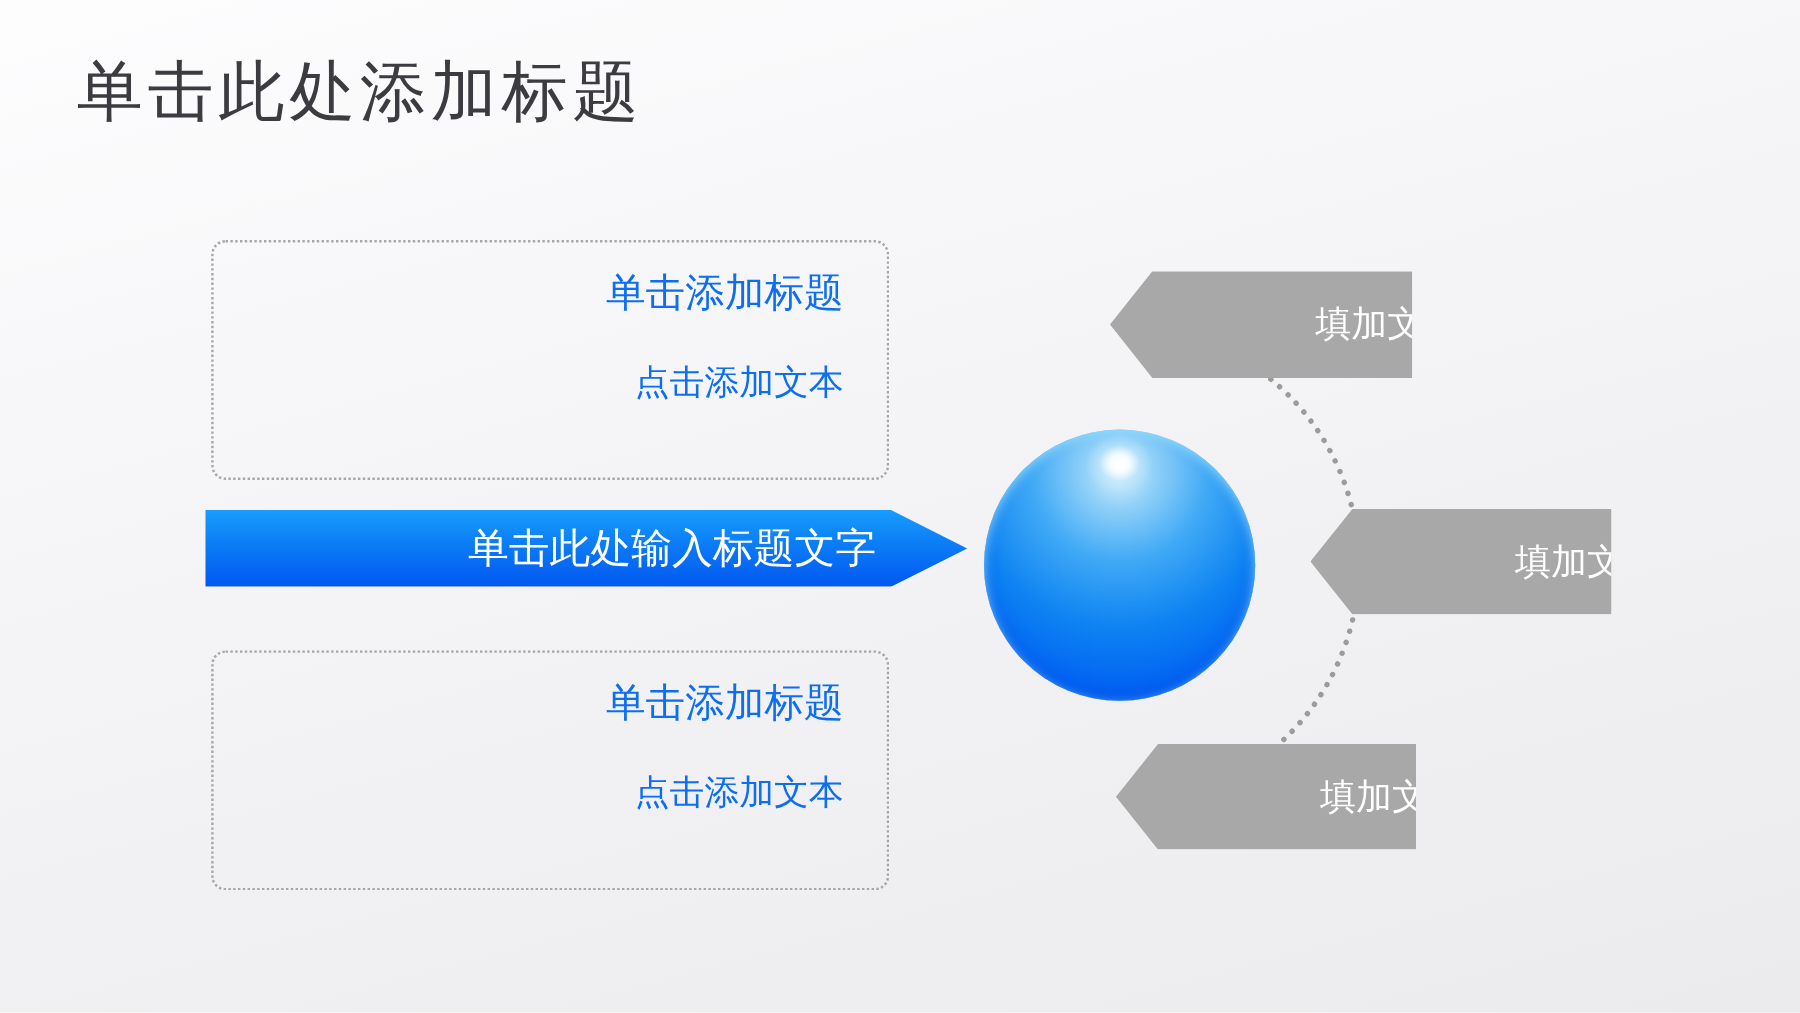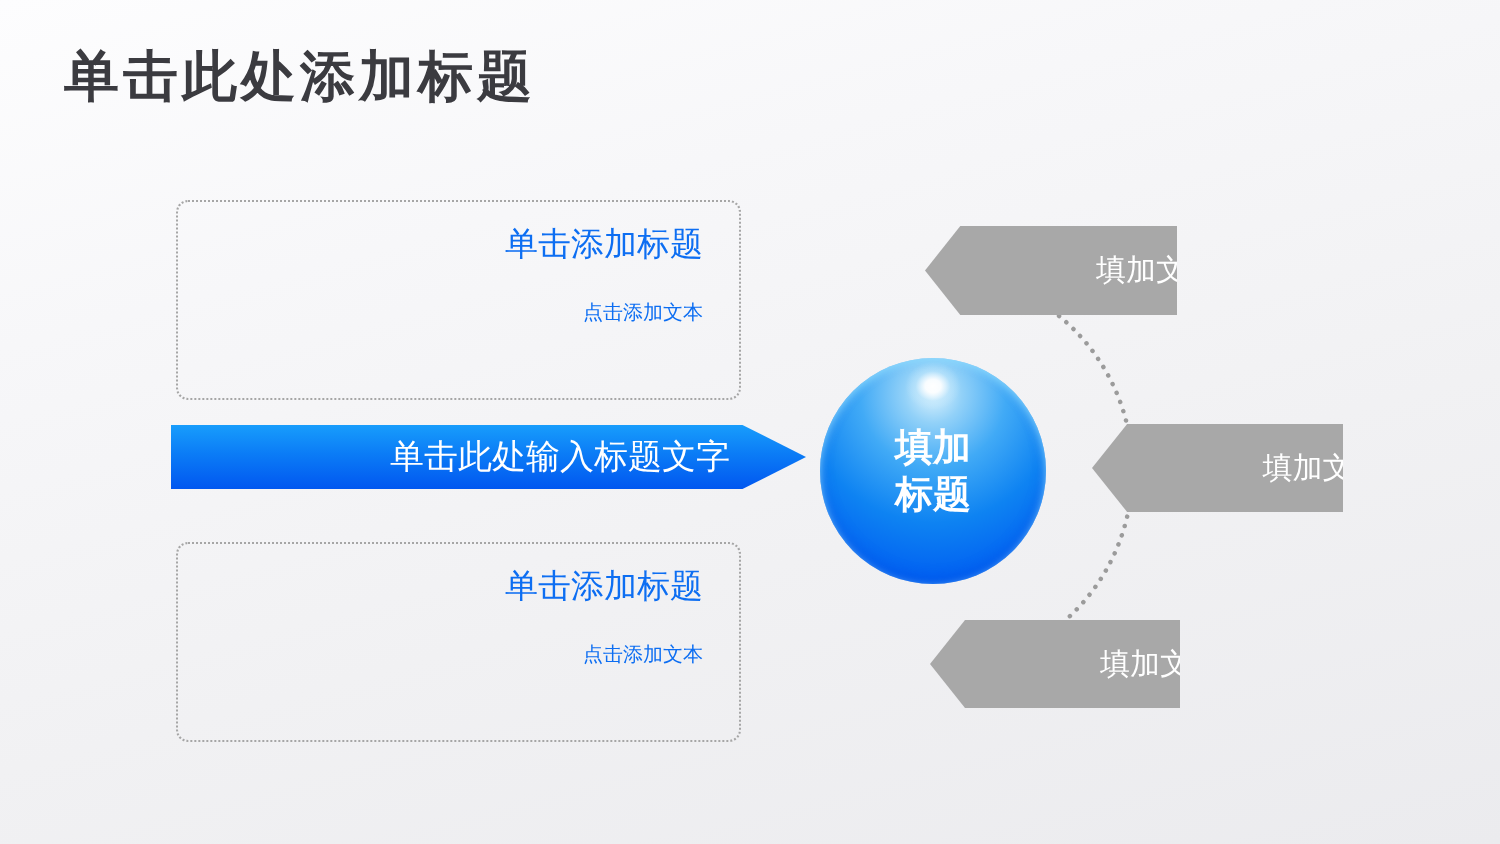--- a/index.html
+++ b/index.html
@@ -15,21 +15,21 @@
     width: 1500px;
     height: 844px;
     background: linear-gradient(165deg, #fdfdfe 0%, #f7f7f9 28%, #f1f1f3 62%, #ebebee 100%);
   }
   .slide-title {
     position: absolute;
     left: 64px;
     top: 40px;
     margin: 0;
     font-size: 55px;
-    font-weight: 700;
+    font-weight: 400;
     letter-spacing: 4px;
     color: #3b3b40;
     white-space: nowrap;
   }
   
   .arc-svg {
     position: absolute;
     left: 0; top: 0;
     width: 1500px; height: 844px;
     z-index: 1;
@@ -53,21 +53,21 @@
   .box-top { top: 200px; }
   .box-bottom { top: 542px; }
   .box-title {
     margin-top: 20px;
     font-size: 33px;
     color: #0d6ef2;
     white-space: nowrap;
   }
   .box-subtitle {
     margin-top: 32px;
-    font-size: 20px;
+    font-size: 29px;
     color: #0d6ef2;
     white-space: nowrap;
   }
   
   .banner {
     position: absolute;
     left: 140px;
     top: 425px;
     width: 635px;
     height: 64px;
@@ -176,19 +176,15 @@
   <div class="gray-arrow arrow-mid">
     <span class="gray-arrow-label">填加文字</span>
   </div>
 
   <div class="gray-arrow arrow-bottom">
     <span class="gray-arrow-label">填加文字</span>
   </div>
 
   <div class="sphere">
     <div class="sphere-glint"></div>
-    <div class="sphere-label">
-      <div>填加</div>
-      <div>标题</div>
-    </div>
   </div>
 
 </div>
 
 </body></html>

